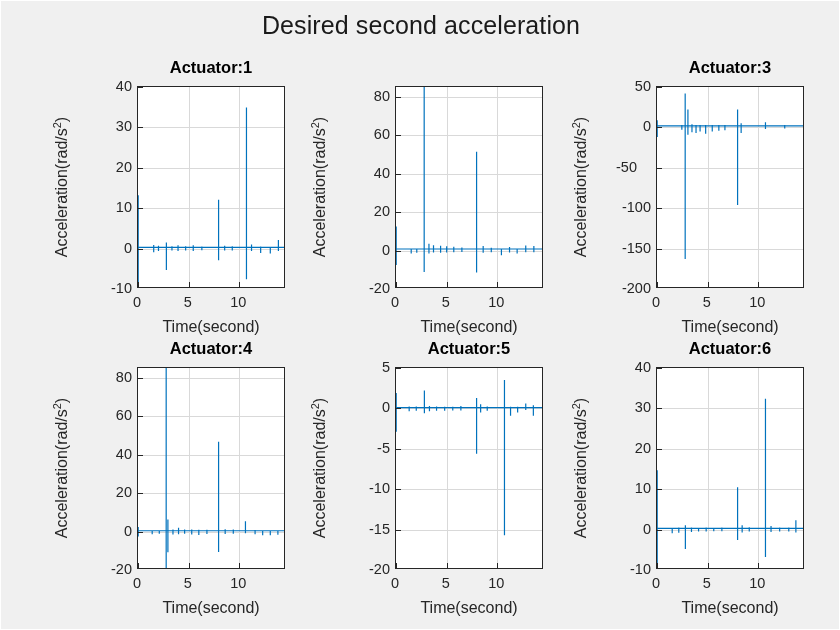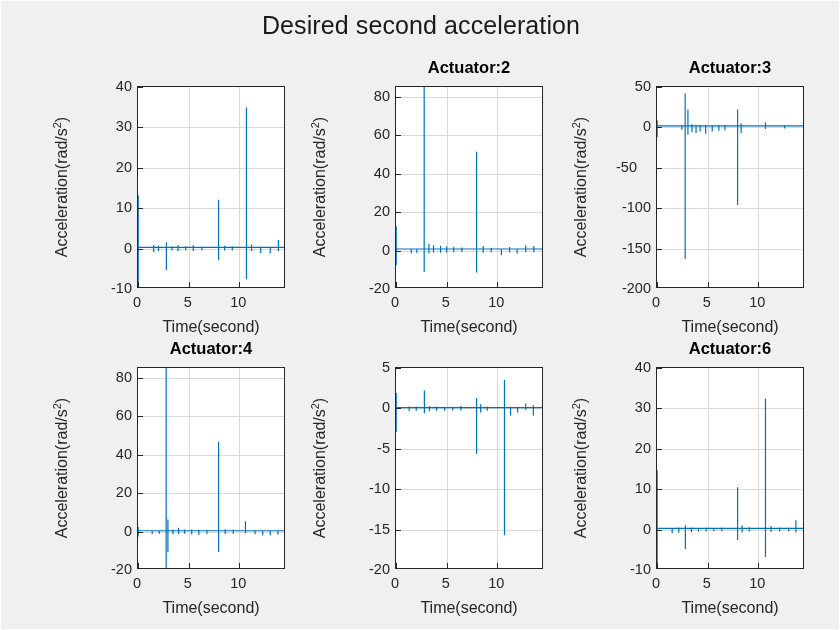--- a/index.html
+++ b/index.html
@@ -118,20 +118,21 @@
     display: block;
   }
 </style>
 </head>
 <body>
 
 <div id="figure">
   <div id="fig-title">Desired second acceleration</div>
   <div id="subplots-container">
       <div class="subplot" style="left: 26px; top: 57px; width: 278px; height: 277px;">
+        <div class="sp-title" style="left: 110px; width: 148px;">Actuator:1</div>
         <div class="plotbox" style="left: 110px; top: 28px; width: 148px; height: 202px;">
           <div class="gridline-h" style="top: 162px;"></div>
           <div class="gridline-h" style="top: 121px;"></div>
           <div class="gridline-h" style="top: 81px;"></div>
           <div class="gridline-h" style="top: 40px;"></div>
           <div class="gridline-v" style="left: 51px;"></div>
           <div class="gridline-v" style="left: 101px;"></div>
           <svg class="trace" width="148" height="202">
             <path d="M 0.00 160.39 L 0.20 160.39 L 0.20 108.27 L 0.20 199.98 L 0.20 160.39 L 15.71 160.39 L 15.71 157.96 L 15.71 165.24 L 15.71 160.39 L 20.48 160.39 L 20.48 158.77 L 20.48 164.02 L 20.48 160.39 L 28.38 160.39 L 28.38 155.54 L 28.38 183.01 L 28.38 160.39 L 33.96 160.39 L 33.96 159.18 L 33.96 163.62 L 33.96 160.39 L 40.04 160.39 L 40.04 158.37 L 40.04 164.02 L 40.04 160.39 L 47.64 160.39 L 47.64 159.18 L 47.64 163.62 L 47.64 160.39 L 55.25 160.39 L 55.25 158.37 L 55.25 164.02 L 55.25 160.39 L 63.86 160.39 L 63.86 159.58 L 63.86 163.22 L 63.86 160.39 L 80.59 160.39 L 80.59 112.72 L 80.59 173.32 L 80.59 160.39 L 86.67 160.39 L 86.67 158.77 L 86.67 163.62 L 86.67 160.39 L 94.27 160.39 L 94.27 159.18 L 94.27 163.62 L 94.27 160.39 L 108.47 160.39 L 108.47 20.60 L 108.47 192.30 L 108.47 160.39 L 113.53 160.39 L 113.53 157.56 L 113.53 164.02 L 113.53 160.39 L 122.66 160.39 L 122.66 159.58 L 122.66 166.04 L 122.66 160.39 L 132.29 160.39 L 132.29 160.39 L 132.29 166.45 L 132.29 160.39 L 140.40 160.39 L 140.40 153.12 L 140.40 164.02 L 140.40 160.39 L 147.19 160.39 L 147.19 132.51 L 147.19 179.78 L 147.19 160.39 L 148.00 160.39" fill="none" stroke="#0072bd" stroke-width="1.2"></path>
           </svg>
@@ -150,21 +151,20 @@
         <div class="ytick-label" style="left: 55px; width: 50px; top: 108.8px;">20</div>
         <div class="ytick-label" style="left: 55px; width: 50px; top: 68.4px;">30</div>
         <div class="ytick-label" style="left: 55px; width: 50px; top: 28px;">40</div>
         <div class="xtick-label" style="left: 110px; top: 236px;">0</div>
         <div class="xtick-label" style="left: 160.685px; top: 236px;">5</div>
         <div class="xtick-label" style="left: 211.37px; top: 236px;">10</div>
         <div class="xlabel" style="left: 110px; width: 148px; top: 260px;">Time(second)</div>
         <div class="ylabel" style="left: 24px; top: 230px; width: 202px; text-align: center;"><span>Acceleration(rad/s</span><sup>2</sup><span>)</span></div>
       </div>
       <div class="subplot" style="left: 284px; top: 57px; width: 278px; height: 277px;">
-        <div class="sp-title" style="left: 110px; width: 148px;">Actuator:2</div>
         <div class="plotbox" style="left: 110px; top: 28px; width: 148px; height: 202px;">
           <div class="gridline-h" style="top: 164px;"></div>
           <div class="gridline-h" style="top: 125px;"></div>
           <div class="gridline-h" style="top: 87px;"></div>
           <div class="gridline-h" style="top: 48px;"></div>
           <div class="gridline-h" style="top: 10px;"></div>
           <div class="gridline-v" style="left: 51px;"></div>
           <div class="gridline-v" style="left: 101px;"></div>
           <svg class="trace" width="148" height="202">
             <path d="M 0.00 161.98 L 0.20 161.98 L 0.20 139.48 L 0.20 177.95 L 0.20 161.98 L 15.21 161.98 L 15.21 161.79 L 15.21 166.41 L 15.21 161.98 L 20.78 161.98 L 20.78 161.98 L 20.78 165.64 L 20.78 161.98 L 28.18 161.98 L 28.18 -5.77 L 28.18 185.07 L 28.18 161.98 L 32.95 161.98 L 32.95 156.79 L 32.95 166.60 L 32.95 161.98 L 37.51 161.98 L 37.51 158.14 L 37.51 165.45 L 37.51 161.98 L 44.60 161.98 L 44.60 158.71 L 44.60 165.83 L 44.60 161.98 L 50.68 161.98 L 50.68 159.29 L 50.68 165.45 L 50.68 161.98 L 57.78 161.98 L 57.78 159.87 L 57.78 165.26 L 57.78 161.98 L 65.89 161.98 L 65.89 160.45 L 65.89 165.06 L 65.89 161.98 L 80.59 161.98 L 80.59 64.83 L 80.59 185.46 L 80.59 161.98 L 87.18 161.98 L 87.18 159.10 L 87.18 165.83 L 87.18 161.98 L 95.29 161.98 L 95.29 160.64 L 95.29 165.26 L 95.29 161.98 L 105.42 161.98 L 105.42 162.37 L 105.42 168.33 L 105.42 161.98 L 113.53 161.98 L 113.53 160.06 L 113.53 165.45 L 113.53 161.98 L 121.14 161.98 L 121.14 161.41 L 121.14 166.41 L 121.14 161.98 L 129.75 161.98 L 129.75 158.52 L 129.75 165.26 L 129.75 161.98 L 137.86 161.98 L 137.86 159.10 L 137.86 165.26 L 137.86 161.98 L 147.19 161.98 L 147.19 145.25 L 147.19 187.57 L 147.19 161.98 L 148.00 161.98" fill="none" stroke="#0072bd" stroke-width="1.2"></path>
@@ -251,20 +251,21 @@
         <div class="ytick-label" style="left: 55px; width: 50px; top: 114.571px;">40</div>
         <div class="ytick-label" style="left: 55px; width: 50px; top: 76.0952px;">60</div>
         <div class="ytick-label" style="left: 55px; width: 50px; top: 37.619px;">80</div>
         <div class="xtick-label" style="left: 110px; top: 236px;">0</div>
         <div class="xtick-label" style="left: 160.685px; top: 236px;">5</div>
         <div class="xtick-label" style="left: 211.37px; top: 236px;">10</div>
         <div class="xlabel" style="left: 110px; width: 148px; top: 260px;">Time(second)</div>
         <div class="ylabel" style="left: 24px; top: 230px; width: 202px; text-align: center;"><span>Acceleration(rad/s</span><sup>2</sup><span>)</span></div>
       </div>
       <div class="subplot" style="left: 284px; top: 338px; width: 278px; height: 277px;">
+        <div class="sp-title" style="left: 110px; width: 148px;">Actuator:5</div>
         <div class="plotbox" style="left: 110px; top: 28px; width: 148px; height: 202px;">
           <div class="gridline-h" style="top: 162px;"></div>
           <div class="gridline-h" style="top: 121px;"></div>
           <div class="gridline-h" style="top: 81px;"></div>
           <div class="gridline-h" style="top: 40px;"></div>
           <div class="gridline-v" style="left: 51px;"></div>
           <div class="gridline-v" style="left: 101px;"></div>
           <svg class="trace" width="148" height="202">
             <path d="M 0.00 39.59 L 0.20 39.59 L 0.20 25.05 L 0.20 63.83 L 0.20 39.59 L 13.18 39.59 L 13.18 38.38 L 13.18 43.23 L 13.18 39.59 L 20.27 39.59 L 20.27 38.38 L 20.27 42.82 L 20.27 39.59 L 28.38 39.59 L 28.38 22.62 L 28.38 45.25 L 28.38 39.59 L 33.45 39.59 L 33.45 37.98 L 33.45 43.23 L 33.45 39.59 L 40.55 39.59 L 40.55 38.38 L 40.55 42.82 L 40.55 39.59 L 48.66 39.59 L 48.66 38.78 L 48.66 42.82 L 48.66 39.59 L 56.77 39.59 L 56.77 38.78 L 56.77 42.42 L 56.77 39.59 L 64.88 39.59 L 64.88 37.98 L 64.88 42.42 L 64.88 39.59 L 80.59 39.59 L 80.59 29.90 L 80.59 85.65 L 80.59 39.59 L 84.64 39.59 L 84.64 36.36 L 84.64 44.44 L 84.64 39.59 L 91.23 39.59 L 91.23 38.38 L 91.23 42.82 L 91.23 39.59 L 108.47 39.59 L 108.47 12.12 L 108.47 167.26 L 108.47 39.59 L 114.55 39.59 L 114.55 38.78 L 114.55 47.67 L 114.55 39.59 L 121.64 39.59 L 121.64 38.78 L 121.64 44.44 L 121.64 39.59 L 129.75 39.59 L 129.75 35.55 L 129.75 42.02 L 129.75 39.59 L 137.36 39.59 L 137.36 37.17 L 137.36 47.67 L 137.36 39.59 L 147.19 39.59 L 147.19 26.66 L 147.19 60.60 L 147.19 39.59 L 148.00 39.59" fill="none" stroke="#0072bd" stroke-width="1.2"></path>
           </svg>

